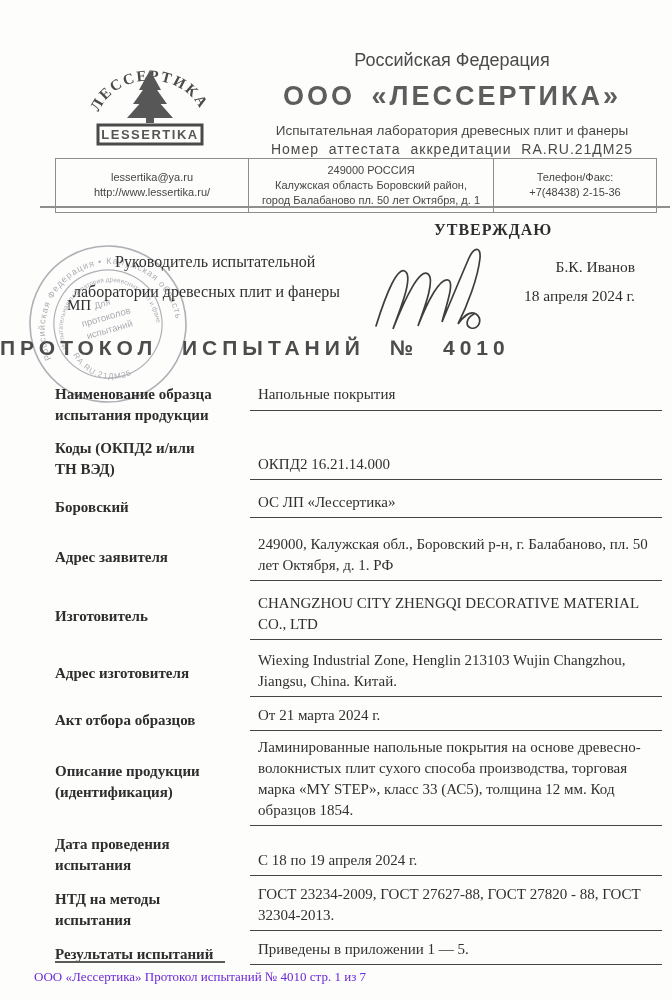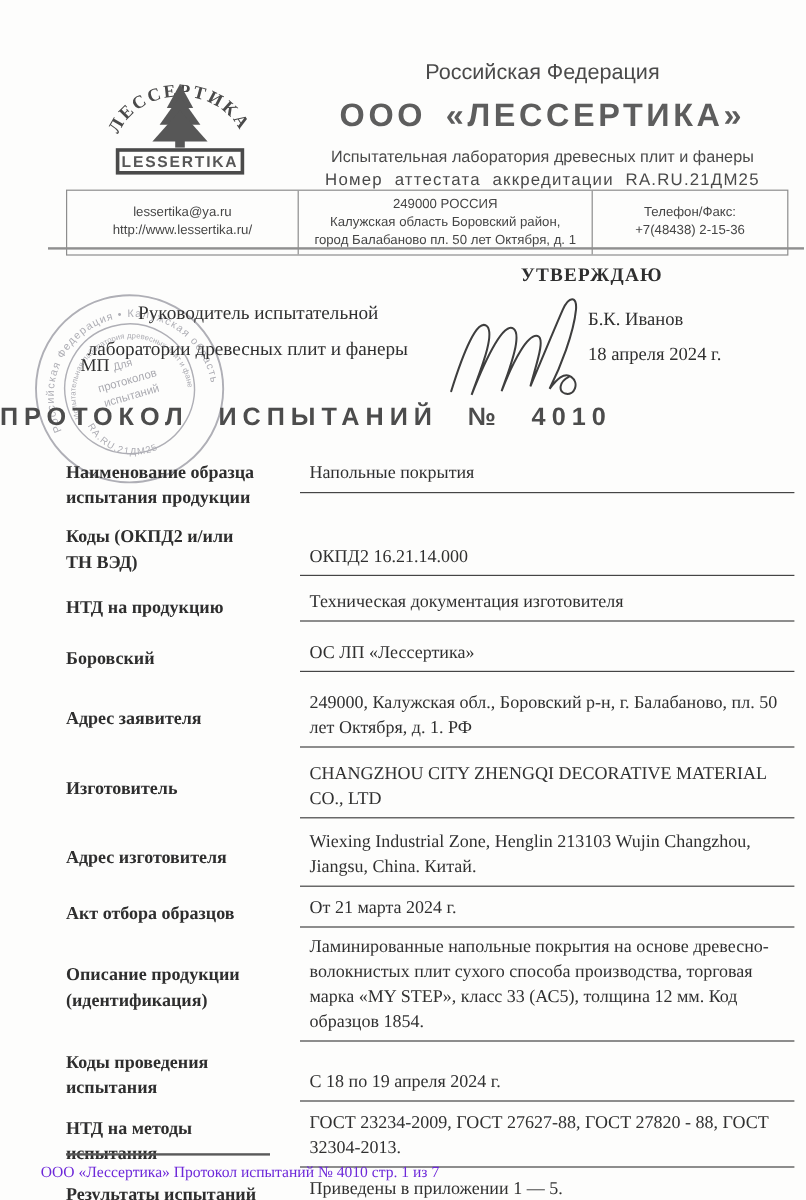--- a/index.html
+++ b/index.html
@@ -26,21 +26,21 @@
   .cell-addr{flex:1;border-right:1px solid #8d8d8d;white-space:pre-line;}
   .cell-phone{width:150px;}
   .full-rule{position:absolute;left:40px;top:206px;width:630px;border-top:2px solid #8f8f8f;}
   
   .approve{position:absolute;left:434px;top:221px;font-size:16px;font-weight:bold;letter-spacing:1px;color:#2f2f2f;}
   .head-title{position:absolute;left:73px;top:247px;width:300px;font-size:16px;line-height:30px;
     white-space:pre-line;text-indent:42px;color:#2f2f2f;}
   .mp{position:absolute;left:67px;top:297px;font-size:15px;color:#2f2f2f;}
   .stamp{position:absolute;left:24px;top:240px;width:168px;height:168px;transform:rotate(-16deg);opacity:.85;}
   .signature{position:absolute;left:366px;top:234px;width:136px;height:108px;}
-  .approver-block{position:absolute;left:490px;top:258px;width:145px;text-align:left;font-size:15.5px;color:#2f2f2f;}
+  .approver-block{position:absolute;left:490px;top:258px;width:145px;text-align:right;font-size:15.5px;color:#2f2f2f;}
   .approver-block .date{margin-top:11px;white-space:nowrap;}
   
   .doc-title{position:absolute;left:0;top:336px;width:100%;text-align:left;
     font-family:"Liberation Sans", sans-serif;font-size:21px;font-weight:bold;
     letter-spacing:5px;word-spacing:14px;color:#4c4c4c;}
   
   .fields{position:absolute;left:55px;top:384px;width:607px;font-size:15px;}
   .frow{display:flex;align-items:flex-end;margin-bottom:14px;}
   .frow--top{align-items:flex-start;}
   .frow--center{align-items:center;}
@@ -140,24 +140,20 @@
       <div class="flabel">Наименование образца
 испытания продукции</div>
       <div class="fvalue">Напольные покрытия</div>
     </div>
     <div class="frow mb12">
       <div class="flabel">Коды (ОКПД2 и/или
 ТН ВЭД)</div>
       <div class="fvalue">ОКПД2 16.21.14.000</div>
     </div>
     <div class="frow mb16">
-      <div class="flabel">НТД на продукцию</div>
-      <div class="fvalue">Техническая документация изготовителя</div>
-    </div>
-    <div class="frow mb16">
       <div class="flabel">Боровский</div>
       <div class="fvalue">ОС ЛП «Лессертика»</div>
     </div>
     <div class="frow frow--center mb12">
       <div class="flabel">Адрес заявителя</div>
       <div class="fvalue">249000, Калужская обл., Боровский р-н, г. Балабаново, пл. 50 лет Октября, д. 1. РФ</div>
     </div>
     <div class="frow frow--center mb10">
       <div class="flabel">Изготовитель</div>
       <div class="fvalue">CHANGZHOU CITY ZHENGQI DECORATIVE MATERIAL CO., LTD</div>
@@ -169,21 +165,21 @@
     <div class="frow mb6">
       <div class="flabel">Акт отбора образцов</div>
       <div class="fvalue">От 21 марта 2024 г.</div>
     </div>
     <div class="frow frow--center mb8">
       <div class="flabel">Описание продукции
 (идентификация)</div>
       <div class="fvalue">Ламинированные напольные покрытия на основе древесно-волокнистых плит сухого способа производства, торговая марка «MY STEP», класс 33 (АС5), толщина 12 мм. Код образцов 1854.</div>
     </div>
     <div class="frow mb8">
-      <div class="flabel">Коды  проведения
+      <div class="flabel">Дата  проведения
 испытания</div>
       <div class="fvalue">С 18 по 19 апреля 2024 г.</div>
     </div>
     <div class="frow mb8">
       <div class="flabel">НТД на методы
 испытания</div>
       <div class="fvalue">ГОСТ 23234-2009, ГОСТ 27627-88, ГОСТ 27820 - 88, ГОСТ 32304-2013.</div>
     </div>
     <div class="frow mb0">
       <div class="flabel">Результаты испытаний</div>

